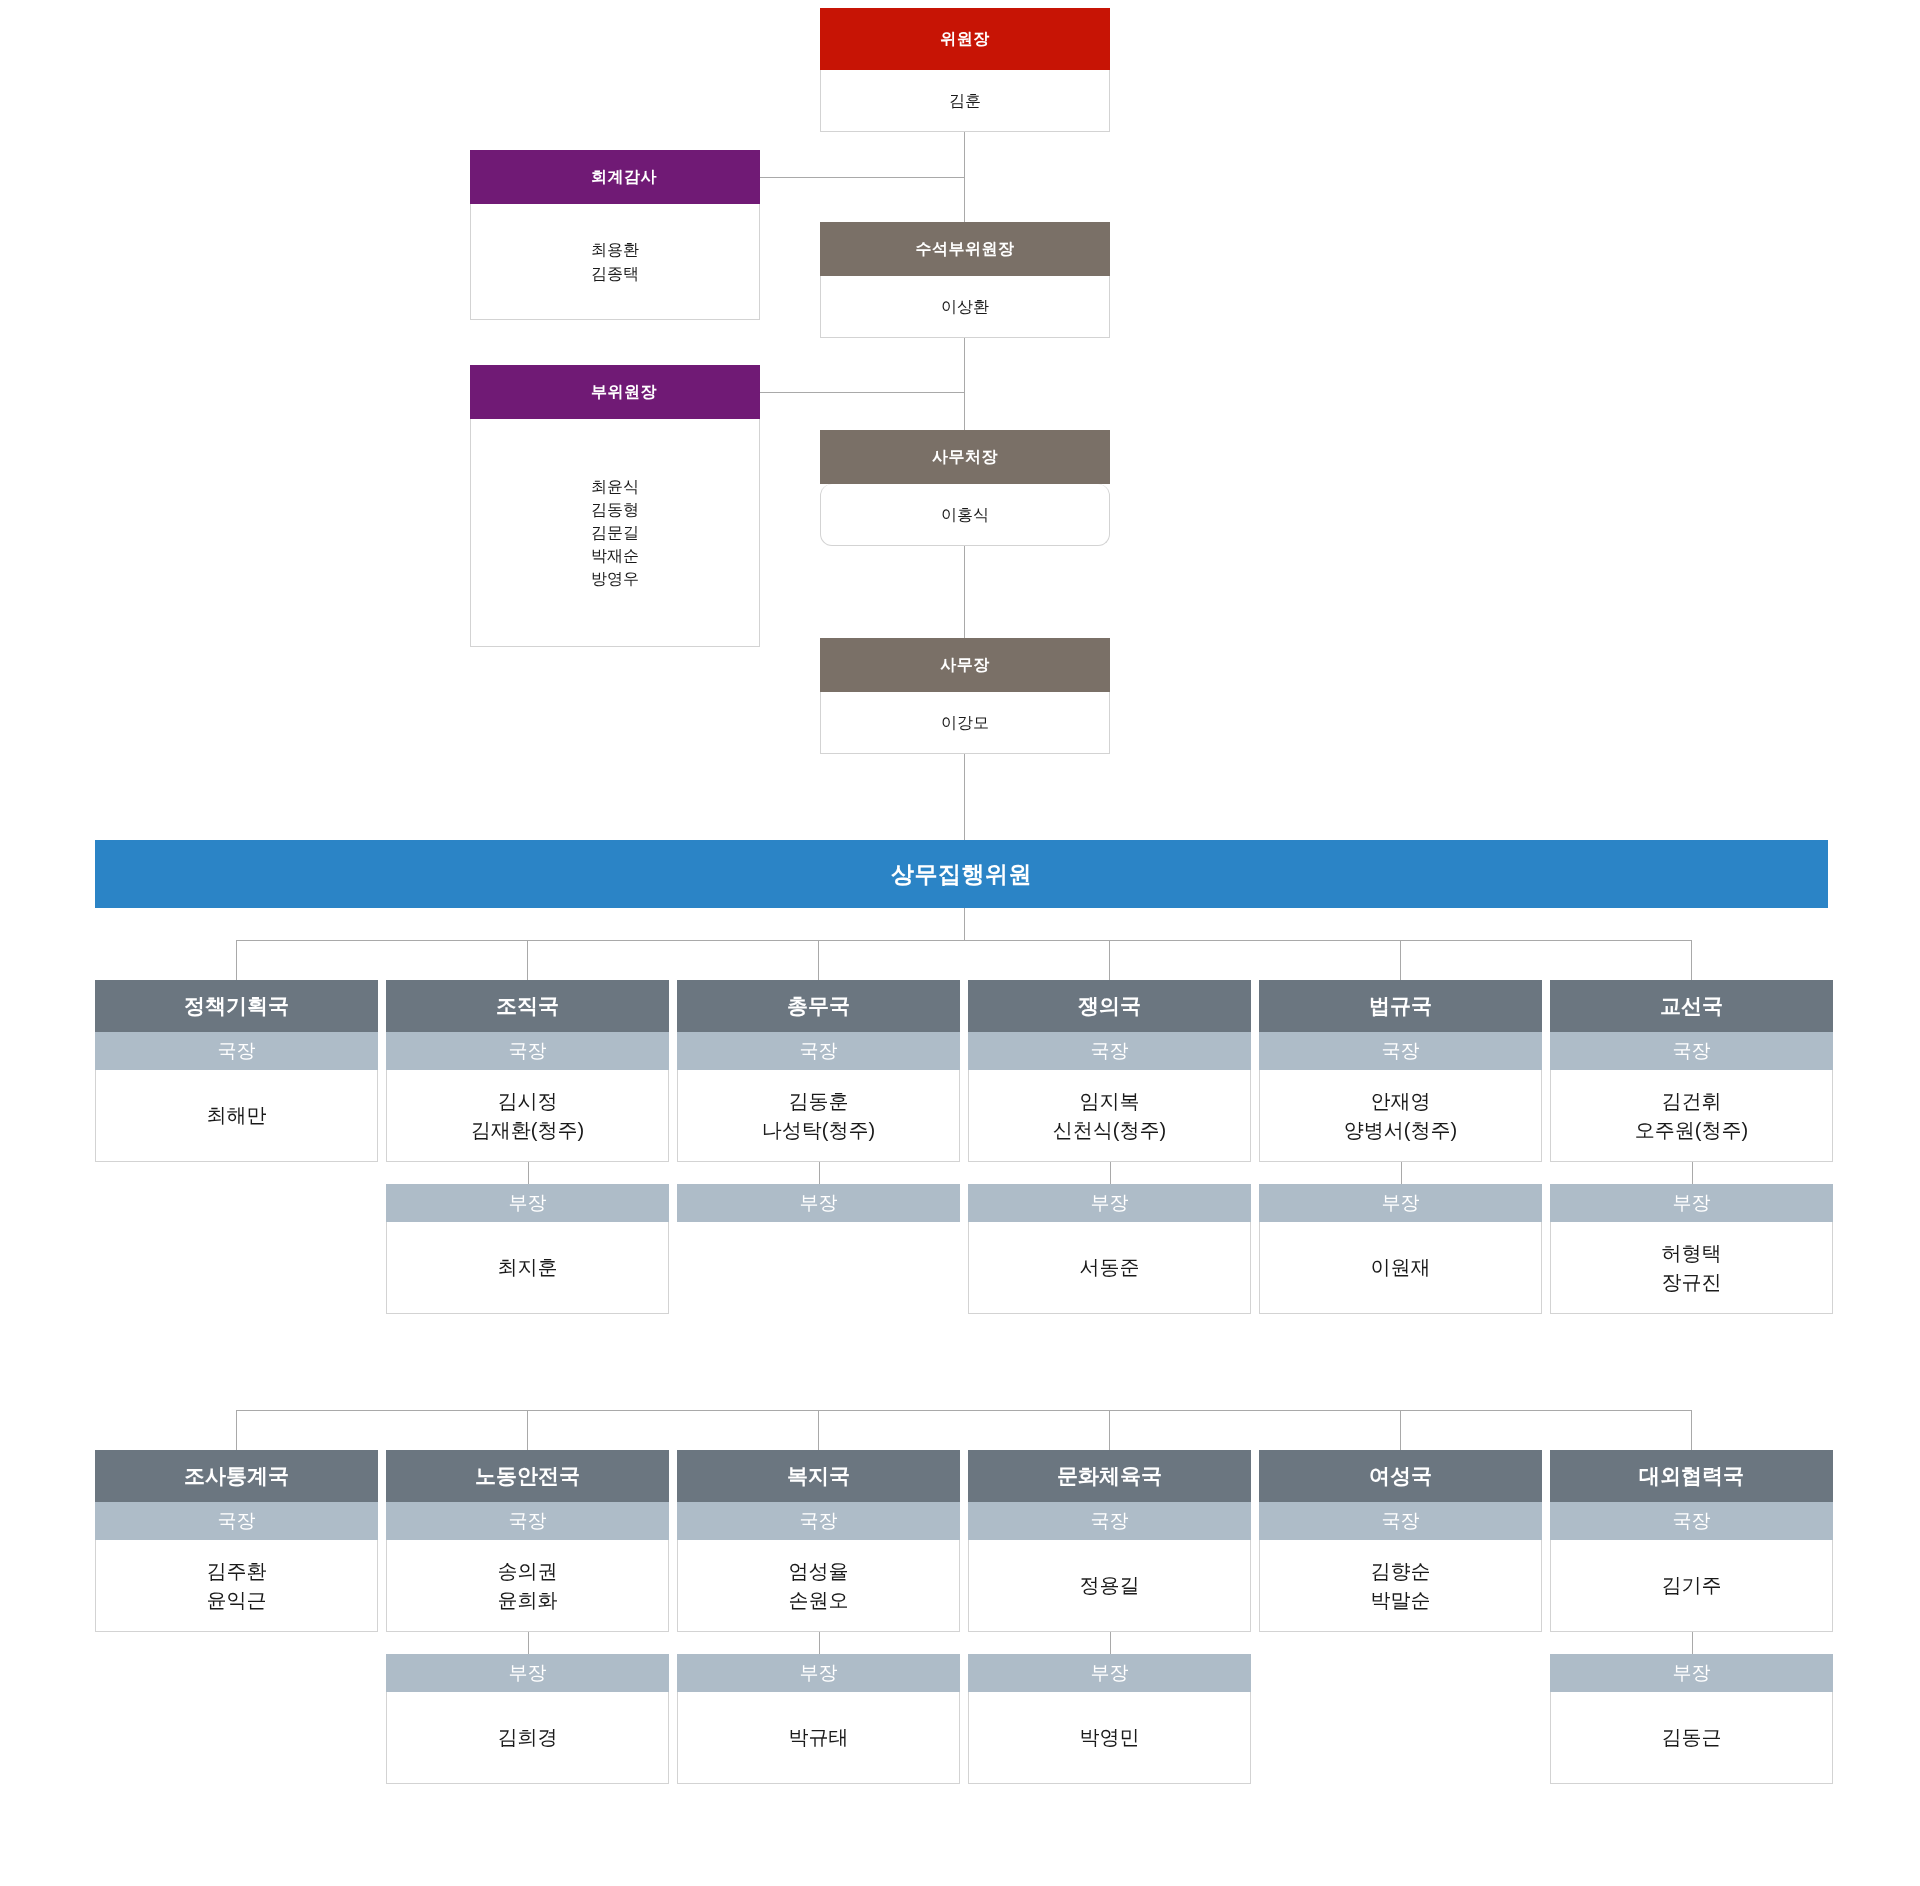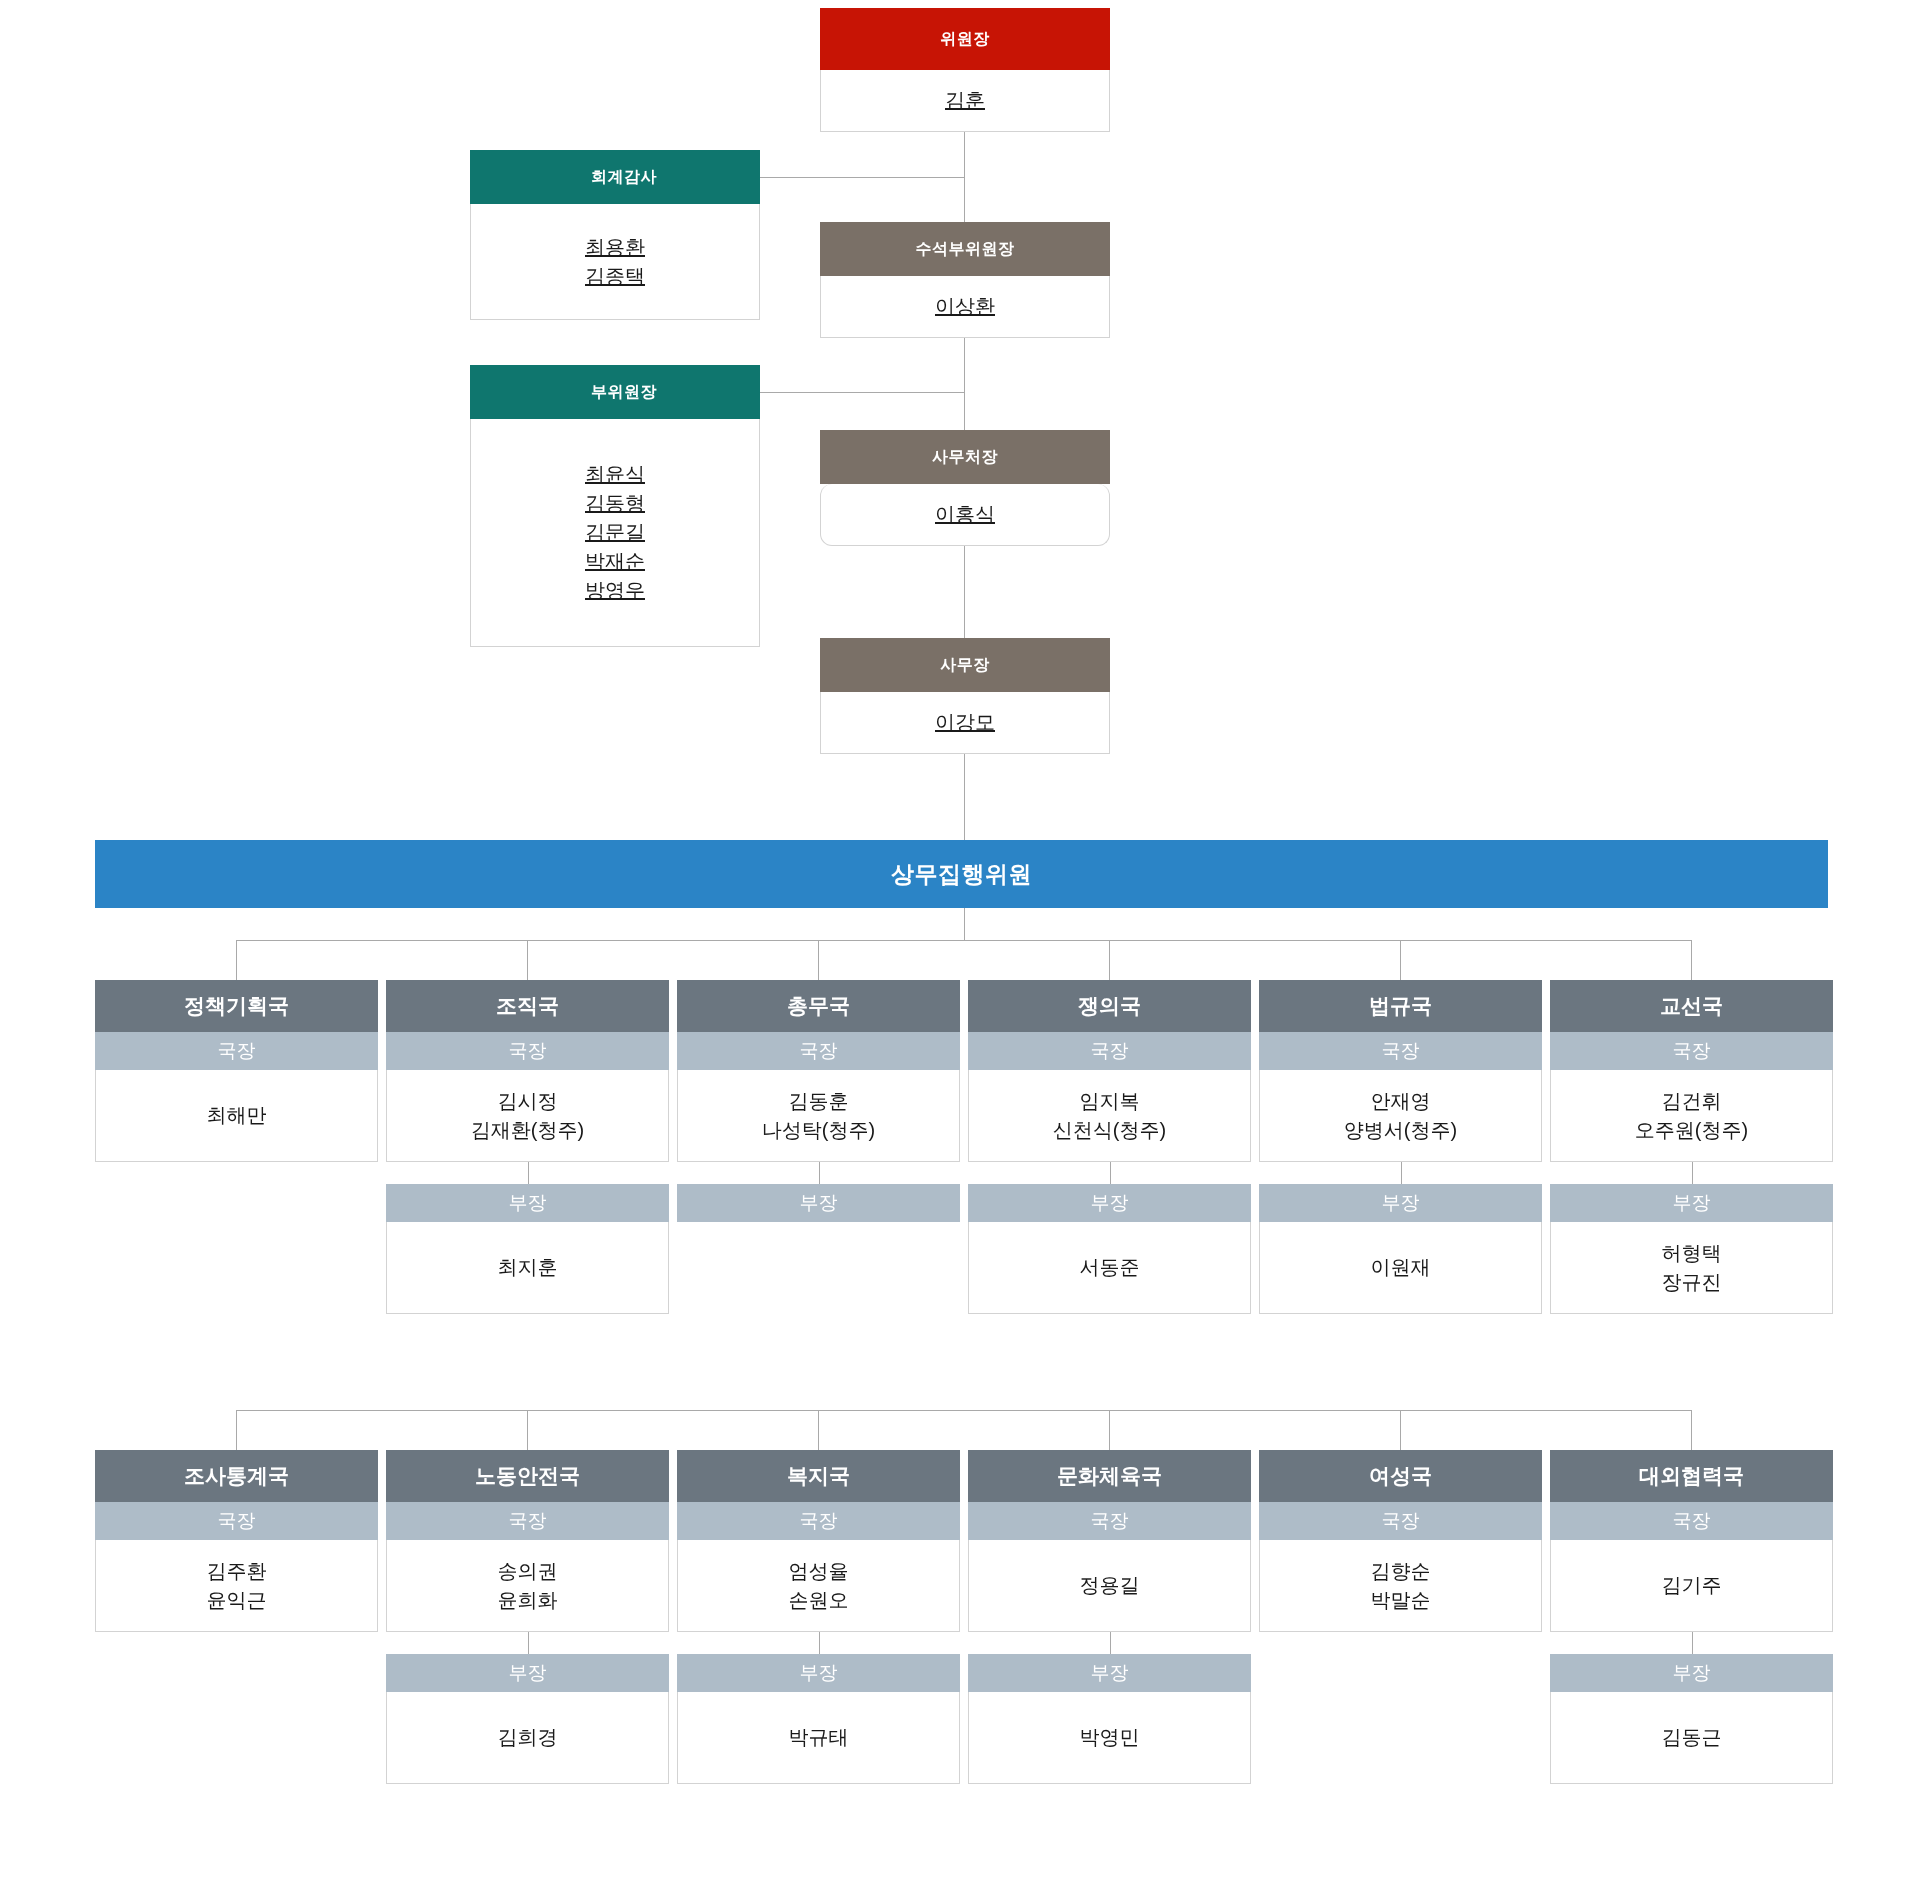--- a/index.html
+++ b/index.html
@@ -31,31 +31,30 @@
 
   .node-body {
     background: #ffffff;
     border: 1px solid #d3d3d3;
     border-top: none;
     display: flex;
     flex-direction: column;
     align-items: center;
     justify-content: center;
     color: #1a1a1a;
-    font-size: 20px;
+    font-size: 16px;
     line-height: 1.45;
     text-align: center;
-    text-decoration: underline;
   }
 
   .node-body span { display: block; }
 
   
   .head-chair   { background: #c71405; }
-  .head-orange  { background: #0f766e; padding-left: 18px; }
+  .head-orange  { background: #701a75; padding-left: 18px; }
   .head-brown   { background: #7a7067; }
   .head-blue    { background: #2b84c6; }
 
   
   .line-v { position: absolute; width: 1px; background: #a9a9a9; }
   .line-h { position: absolute; height: 1px; background: #a9a9a9; }
 
   
   #chair       { left: 820px; top: 8px;   width: 290px; }
   #chair .node-head { height: 62px; }

